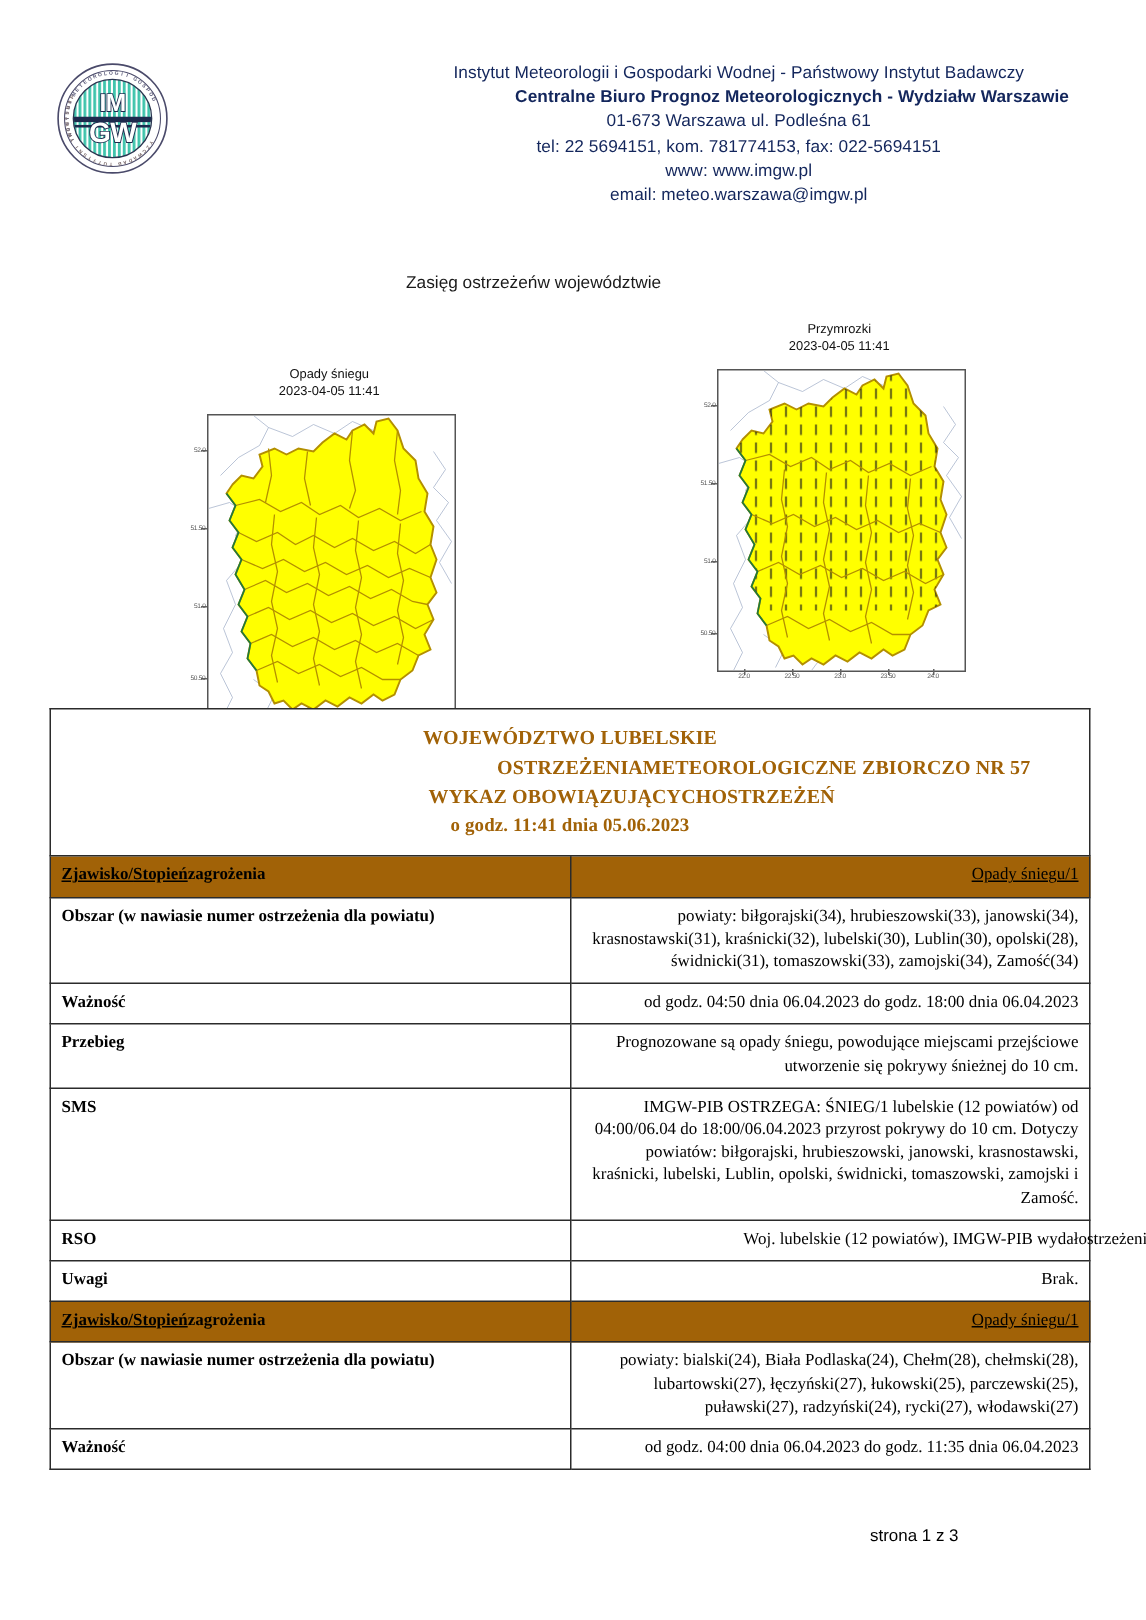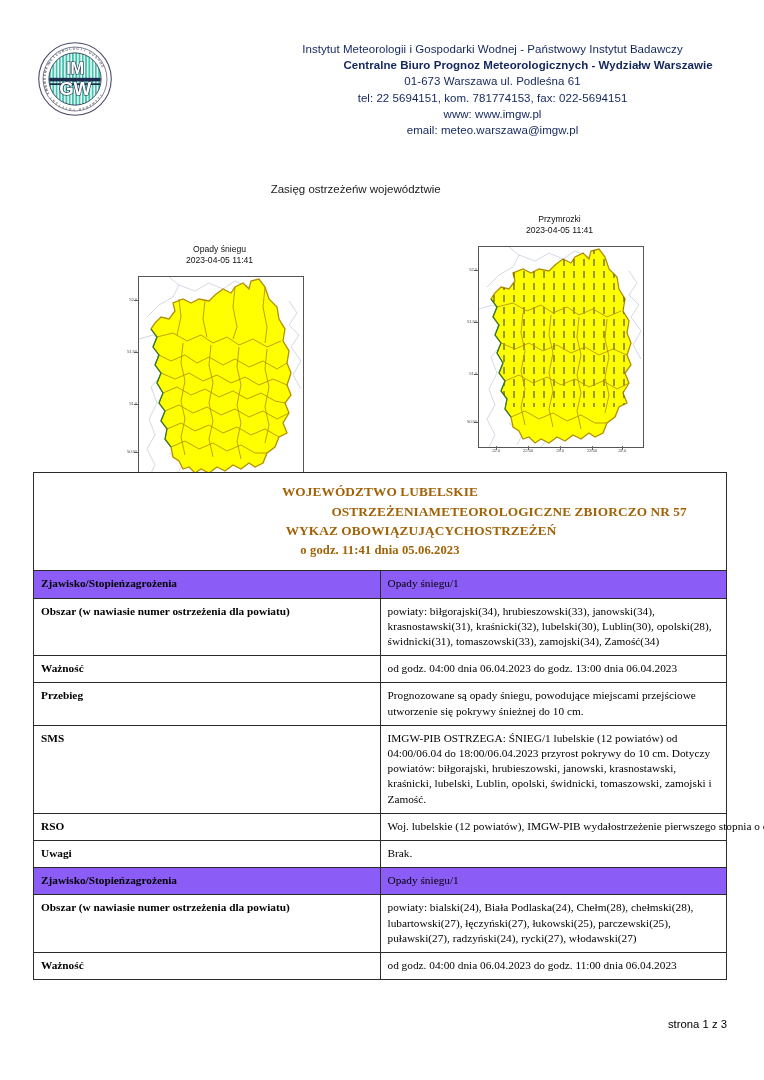--- a/index.html
+++ b/index.html
@@ -124,21 +124,21 @@
   .doc-table td {
     border: 1.1px solid #2b2b2b;
     padding: 5px 7px 6px 7px;
     vertical-align: top;
     font-family: "Liberation Serif", serif;
     font-size: 11.3px;
     line-height: 15.2px;
     color: #000;
   }
   td.label-cell { width: 185px; font-weight: bold; }
-  td.value-cell { width: 509px; }
+  td.value-cell { width: 509px; text-align: right; }
 
   .title-cell {
     text-align: center;
     padding: 9px 4px 10px 4px !important;
     border-bottom: 1.1px solid #2b2b2b;
   }
   .title-cell .t-line {
     color: #a16207;
     font-family: "Liberation Serif", serif;
     font-weight: bold;
@@ -149,22 +149,23 @@
   .title-cell .t-line.small { font-size: 12.6px; }
   .t-ov {
     position: relative;
     display: inline-block;
     width: 0;
     overflow: visible;
     white-space: nowrap;
   }
 
   tr.yellow-row td {
-    background: #8b5cf6;
+    background: #a16207;
     font-weight: bold;
+    text-decoration: underline;
   }
   tr.yellow-row td.value-cell { font-weight: normal; }
 
   .lbl-ov {
     position: relative;
     display: inline-block;
     width: 0;
     overflow: visible;
     white-space: nowrap;
   }
@@ -173,21 +174,21 @@
     display: inline-block;
     width: 0;
     overflow: visible;
     white-space: nowrap;
   }
 
   
   .footer {
     position: absolute;
     left: 0; top: 1018px;
-    width: 727px;
+    width: 639px;
     text-align: right;
     font-family: "Liberation Sans", sans-serif;
     font-size: 11.3px;
     color: #000;
   }
 </style>
 </head>
 <body>
 
 <div class="header">
@@ -446,21 +447,21 @@
   <tr class="yellow-row">
     <td class="label-cell"><span>Zjawisko/</span><span>Stopień</span><span class="lbl-ov"> zagrożenia</span></td>
     <td class="value-cell">Opady śniegu/1</td>
   </tr>
   <tr>
     <td class="label-cell">Obszar (w nawiasie numer ostrzeżenia dla powiatu)</td>
     <td class="value-cell">powiaty: biłgorajski(34), hrubieszowski(33), janowski(34), krasnostawski(31), kraśnicki(32), lubelski(30), Lublin(30), opolski(28), świdnicki(31),  tomaszowski(33), zamojski(34), Zamość(34)</td>
   </tr>
   <tr>
     <td class="label-cell">Ważność</td>
-    <td class="value-cell">od godz. 04:00 dnia 06.04.2023 do godz. 13:00 dnia 06.04.2023</td>
+    <td class="value-cell">od godz. 04:50 dnia 06.04.2023 do godz. 18:00 dnia 06.04.2023</td>
   </tr>
   <tr>
     <td class="label-cell">Przebieg</td>
     <td class="value-cell">Prognozowane są opady śniegu,  powodujące miejscami przejściowe  utworzenie się pokrywy śnieżnej  do 10 cm.</td>
   </tr>
   <tr>
     <td class="label-cell">SMS</td>
     <td class="value-cell">IMGW-PIB OSTRZEGA: ŚNIEG/1  lubelskie (12 powiatów) od 04:00/06.04 do 18:00/06.04.2023 przyrost pokrywy do 10 cm. Dotyczy powiatów: biłgorajski, hrubieszowski, janowski, krasnostawski, kraśnicki,  lubelski, Lublin, opolski, świdnicki,  tomaszowski, zamojski i Zamość.</td>
   </tr>
   <tr>
@@ -475,20 +476,20 @@
   <tr class="yellow-row">
     <td class="label-cell"><span>Zjawisko/</span><span>Stopień</span><span class="lbl-ov"> zagrożenia</span></td>
     <td class="value-cell">Opady śniegu/1</td>
   </tr>
   <tr>
     <td class="label-cell">Obszar (w nawiasie numer ostrzeżenia dla powiatu)</td>
     <td class="value-cell">powiaty: bialski(24), Biała Podlaska(24), Chełm(28), chełmski(28), lubartowski(27), łęczyński(27), łukowski(25), parczewski(25), puławski(27), radzyński(24), rycki(27), włodawski(27)</td>
   </tr>
   <tr>
     <td class="label-cell">Ważność</td>
-    <td class="value-cell">od godz. 04:00 dnia 06.04.2023 do godz. 11:00 dnia 06.04.2023</td>
+    <td class="value-cell">od godz. 04:00 dnia 06.04.2023 do godz. 11:35 dnia 06.04.2023</td>
   </tr>
 </tbody>
   </table>
 
 <div class="footer">
   <span>strona 1 z 3</span>
 </div>
 
 </body></html>

